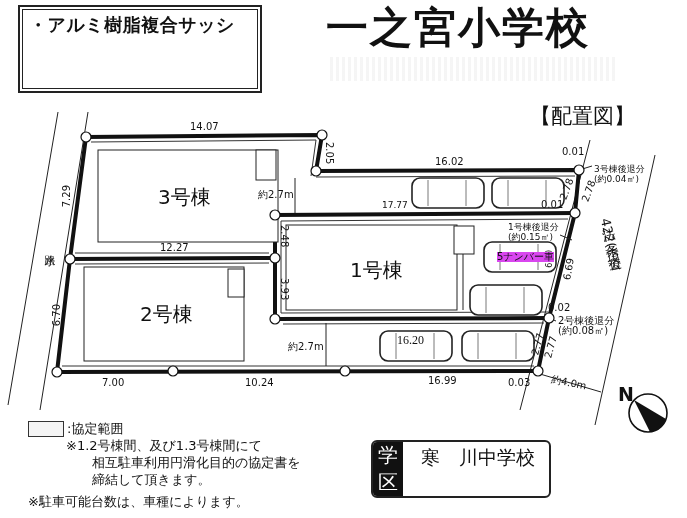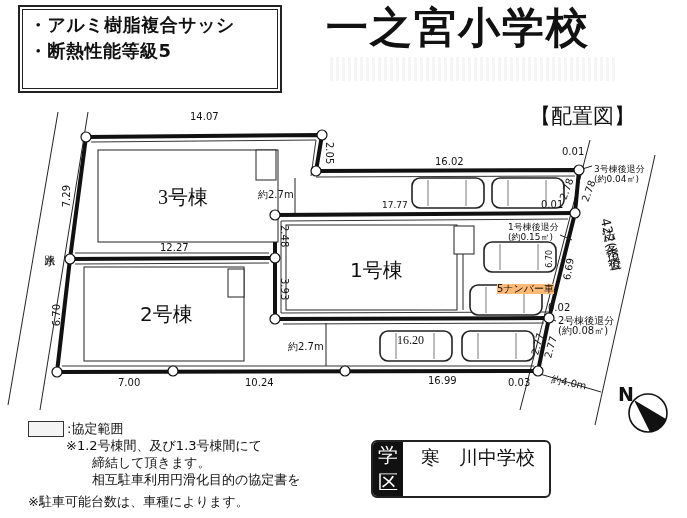--- a/index.html
+++ b/index.html
@@ -1,17 +1,17 @@
 <!DOCTYPE html>
 <html><head>
 <meta charset="utf-8">
 <style>
   html,body{margin:0;padding:0;background:#fff;}
   body{width:687px;height:518px;position:relative;overflow:hidden;font-family:"DejaVu Sans","Liberation Sans",sans-serif;color:#111;}
-  .feature-box{position:absolute;left:18px;top:5px;width:264px;height:88px;border:2px solid #222;box-sizing:border-box;padding:2px;}
+  .feature-box{position:absolute;left:18px;top:5px;width:244px;height:88px;border:2px solid #222;box-sizing:border-box;padding:2px;}
   .feature-box-inner{border:1px solid #222;height:100%;box-sizing:border-box;padding:2px 6px;}
   .feature-line{font-weight:bold;font-size:18px;line-height:26px;white-space:nowrap;letter-spacing:0.5px;}
   .headline{position:absolute;left:326px;top:0px;font-family:"DejaVu Serif","Liberation Serif",serif;font-weight:bold;font-size:42px;letter-spacing:2px;white-space:nowrap;}
   .watermark{position:absolute;left:330px;top:57px;width:285px;height:24px;background:repeating-linear-gradient(90deg,#f1f1f1 0 3px,#fff 3px 6px);opacity:.7;}
   .plan-title{position:absolute;left:530px;top:102px;font-family:"DejaVu Serif","Liberation Serif",serif;font-size:21px;white-space:nowrap;}
   svg.plan{position:absolute;left:0;top:0;}
   .lbl{position:absolute;font-size:10px;white-space:nowrap;line-height:1;}
   .lbl.v{writing-mode:vertical-rl;}
   .bldg{position:absolute;font-size:20px;white-space:nowrap;}
   .legend{position:absolute;left:28px;top:420px;}
@@ -24,21 +24,20 @@
   .school-tag{position:absolute;left:0;top:0;width:30px;height:100%;background:#111;color:#fff;font-size:20px;line-height:27px;text-align:center;}
   .school-list{position:absolute;left:48px;top:3px;font-size:19px;line-height:25px;white-space:nowrap;}
   .north{position:absolute;left:618px;top:383px;font-weight:bold;font-size:19px;}
 </style>
 </head>
 <body>
 
 <div class="feature-box">
   <div class="feature-box-inner">
     <div class="feature-line">・アルミ樹脂複合サッシ</div>
-    <div class="feature-line">・断熱性能等級5</div>
   </div>
 </div>
 
 <div class="headline">一之宮小学校</div>
 <div class="watermark"></div>
 <div class="plan-title">【配置図】</div>
 
 <svg class="plan" width="687" height="518" viewBox="0 0 687 518">
 
   <line x1="58" y1="112" x2="8" y2="405" stroke="#222" stroke-width="1"></line>
@@ -123,36 +122,36 @@
     <circle cx="275" cy="319" r="5"></circle>
     <circle cx="345" cy="371" r="5"></circle>
   </g>
 
   <g>
     <circle cx="648" cy="413" r="19" fill="#fff" stroke="#111" stroke-width="1.6"></circle>
     <path d="M634,400 L666,419 A19,19 0 0 1 650,432 Z" fill="#111"></path>
   </g>
 </svg>
 
-<div class="bldg" style="left:158px;top:184px;font-family:Liberation Serif, serif;">3号棟</div>
+<div class="bldg" style="left:158px;top:184px;">3号棟</div>
 <div class="bldg" style="left:140px;top:301px;">2号棟</div>
 <div class="bldg" style="left:350px;top:257px;">1号棟</div>
 
-<div class="lbl" style="left:190px;top:112px;">14.07</div>
+<div class="lbl" style="left:190px;top:122px;">14.07</div>
 <div class="lbl v" style="left:324px;top:142px;">2.05</div>
 <div class="lbl" style="left:435px;top:157px;">16.02</div>
 <div class="lbl" style="left:562px;top:147px;">0.01</div>
 <div class="lbl v" style="left:62px;top:185px;transform:rotate(180deg);">7.29</div>
 <div class="lbl v" style="left:52px;top:304px;transform:rotate(180deg);">6.70</div>
 <div class="lbl" style="left:160px;top:243px;">12.27</div>
 <div class="lbl v" style="left:279px;top:225px;">2.48</div>
 <div class="lbl v" style="left:279px;top:278px;">3.93</div>
 <div class="lbl" style="left:258px;top:190px;">約2.7m</div>
 <div class="lbl" style="left:288px;top:342px;">約2.7m</div>
-<div class="lbl" style="left:118px;top:378px;">7.00</div>
+<div class="lbl" style="left:102px;top:378px;">7.00</div>
 <div class="lbl" style="left:245px;top:378px;">10.24</div>
 <div class="lbl" style="left:428px;top:376px;">16.99</div>
 <div class="lbl" style="left:508px;top:378px;">0.03</div>
 <div class="lbl v" style="left:584px;top:180px;transform:rotate(200deg);">2.78</div>
 <div class="lbl v" style="left:562px;top:178px;transform:rotate(200deg);">2.78</div>
 <div class="lbl v" style="left:564px;top:258px;transform:rotate(190deg);">6.69</div>
 <div class="lbl v" style="left:546px;top:336px;transform:rotate(195deg);">2.77</div>
 <div class="lbl v" style="left:533px;top:333px;transform:rotate(195deg);">2.77</div>
 <div class="lbl" style="left:541px;top:200px;">0.01</div>
 <div class="lbl" style="left:548px;top:303px;">0.02</div>
@@ -164,31 +163,31 @@
 <div class="lbl" style="left:594px;top:164px;font-size:9px;line-height:10px;">
   <span>3号棟後退分</span><br><span>(約0.04㎡)</span>
 </div>
 <div class="lbl" style="left:508px;top:222px;font-size:9px;line-height:10px;">
   <span>1号棟後退分</span><br><span>(約0.15㎡)</span>
 </div>
 <div class="lbl" style="left:558px;top:316px;font-size:10px;line-height:10px;">
   <span>2号棟後退分</span><br><span>(約0.08㎡)</span>
 </div>
 
-<div class="lbl" style="left:497px;top:252px;font-size:10px;background:#fdba74;margin-top:32px;">5ナンバー車</div>
+<div class="lbl" style="left:497px;top:252px;font-size:10px;background:#d946ef;">5ナンバー車</div>
 <div class="lbl v" style="left:44px;top:246px;font-size:11px;">水路</div>
 <div class="lbl v" style="left:601px;top:218px;font-size:13px;transform:rotate(-12deg);line-height:1.1;">法42条2項(公道)</div>
 
 <div class="legend">
   <div class="legend-swatch"></div>
   <div class="legend-text">:協定範囲</div>
   <div class="legend-note">
     <span>※1.2号棟間、及び1.3号棟間にて</span>
+    <span class="ind">相互駐車利用円滑化目的の協定書を</span>
     <span class="ind">締結して頂きます。</span>
-    <span class="ind">相互駐車利用円滑化目的の協定書を</span>
   </div>
 </div>
 <div class="parking-note">※駐車可能台数は、車種によります。</div>
 
 <div class="school">
   <div class="school-tag">
     <span>学</span><br>
     <span>区</span>
   </div>
   <div class="school-list">

